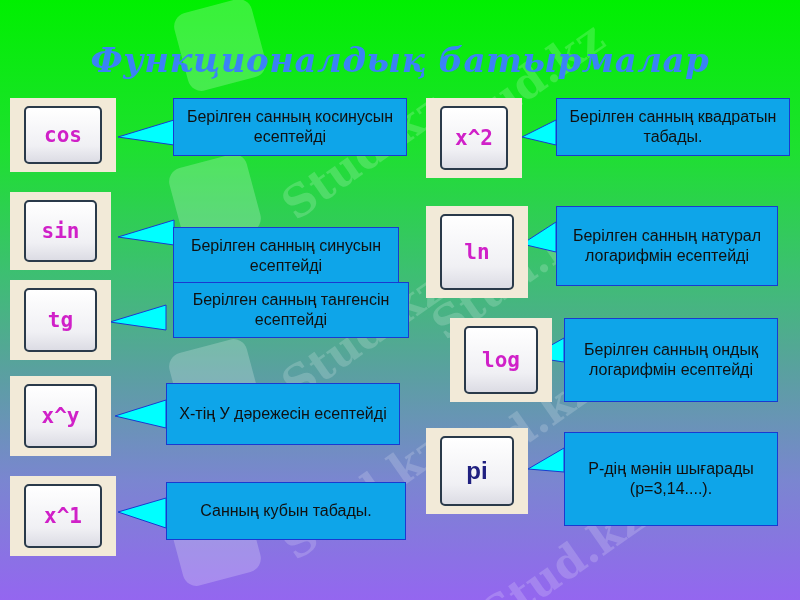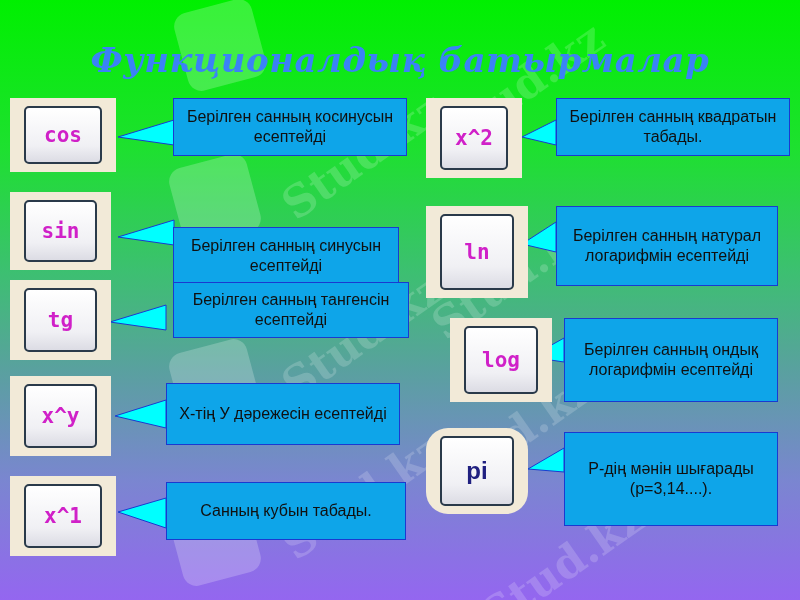--- a/index.html
+++ b/index.html
@@ -103,16 +103,16 @@
 <div class="btn-wrap" style="left:426px;top:206px;width:102px;height:92px;">
   <div class="btn">ln</div>
 </div>
 <div class="callout" style="left:556px;top:206px;width:222px;height:80px;">Берілген санның натурал логарифмін есептейді</div>
 
 <div class="btn-wrap" style="left:426px;top:318px;width:102px;height:84px;margin-left:24px;">
   <div class="btn">log</div>
 </div>
 <div class="callout" style="left:564px;top:318px;width:214px;height:84px;">Берілген санның ондық логарифмін есептейді</div>
 
-<div class="btn-wrap" style="left:426px;top:428px;width:102px;height:86px;border-radius:22px;">
+<div class="btn-wrap" style="left:426px;top:428px;width:102px;height:86px;">
   <div class="btn pi">pi</div>
 </div>
 <div class="callout" style="left:564px;top:432px;width:214px;height:94px;">Р-дің мәнін шығарады (p=3,14....).</div>
 
 </body></html>

